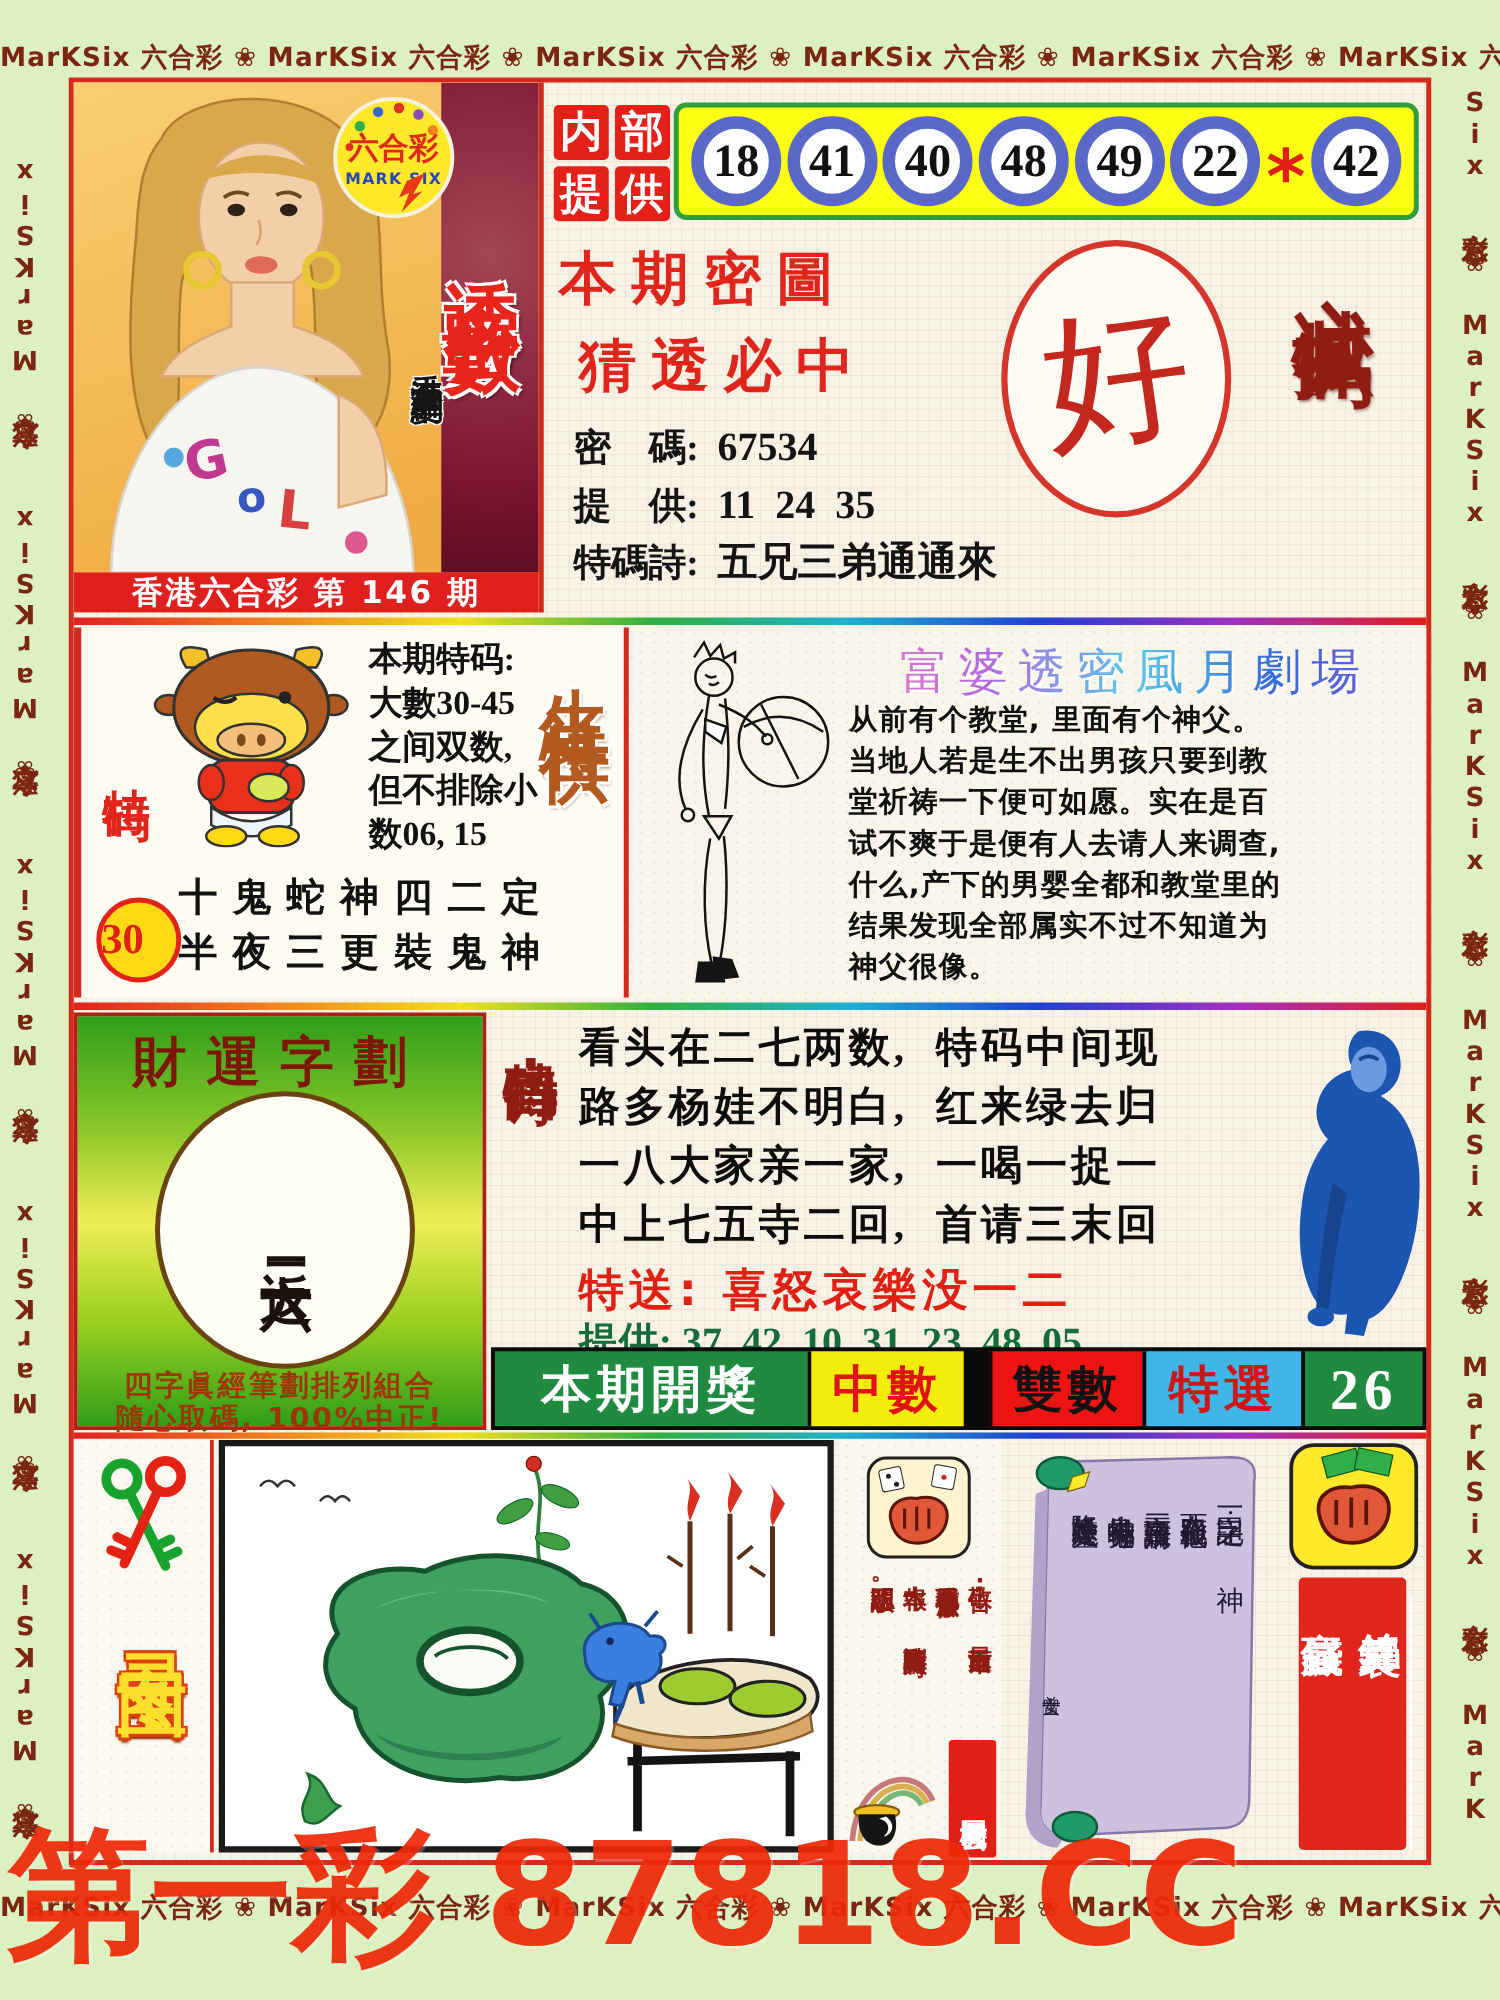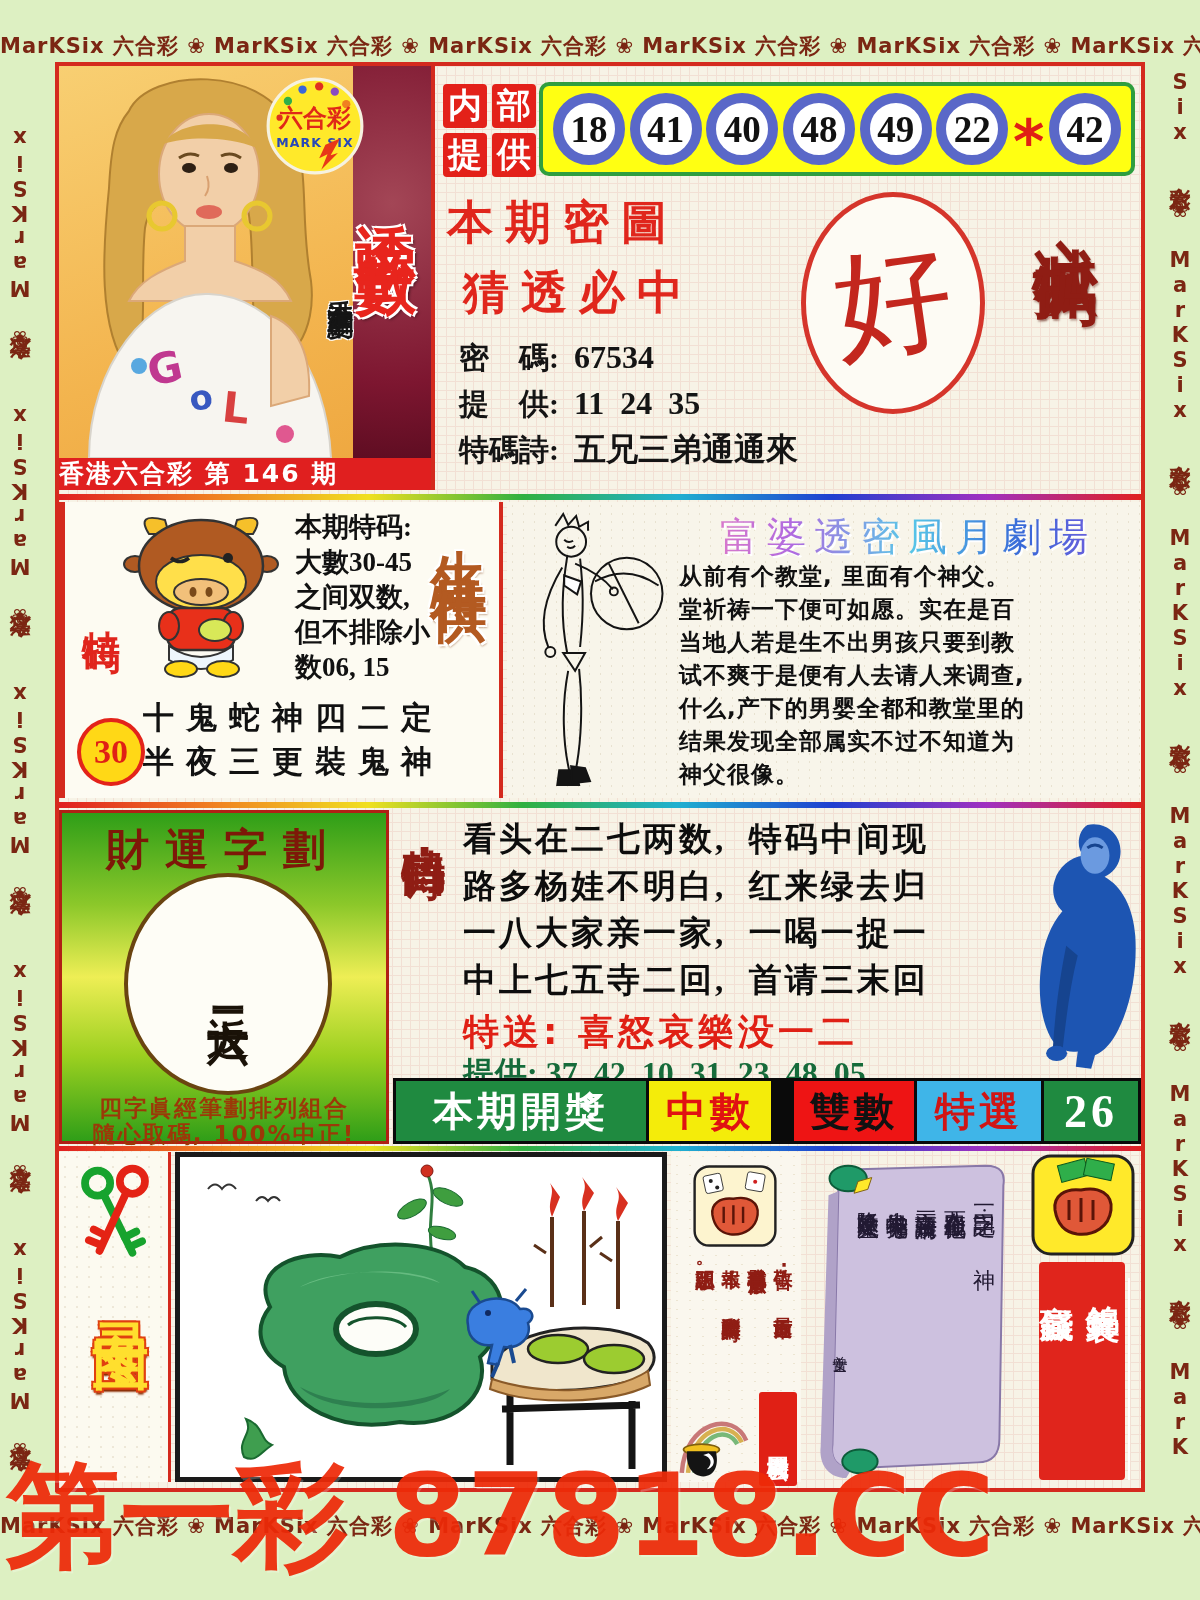--- a/index.html
+++ b/index.html
@@ -16,21 +16,21 @@
          background-size:9px 9px;}
   .panel{position:absolute;box-sizing:border-box;}
   
   #photo-panel{left:0;top:0;width:376px;height:424px;border-right:4px solid #d42a1e;
     background:linear-gradient(160deg,#f8cf72 0%,#f3b44e 60%,#eda43c 100%);overflow:hidden;}
   #photo-strip{position:absolute;right:0;top:0;width:78px;height:392px;
     background:radial-gradient(circle at 50% 35%,#a34656 0%,#7d1630 70%,#5f0d22 100%);}
   .big-red-v{color:#e8251d;font-weight:bold;
     text-shadow:-2px -2px 0 #fff,2px -2px 0 #fff,-2px 2px 0 #fff,2px 2px 0 #fff,3px 3px 3px rgba(0,0,0,.4);}
   #issue-bar{position:absolute;left:0;bottom:0;width:100%;height:32px;background:#e01f1f;color:#fff;
-    font-weight:bold;font-size:25px;line-height:32px;letter-spacing:2px;}
+    font-weight:bold;font-size:25px;text-align:center;line-height:32px;letter-spacing:2px;}
   #provider-box{display:grid;grid-template-columns:44px 44px;grid-auto-rows:44px;gap:5px;}
   #provider-box span{background:#e32119;color:#fff;font-size:34px;font-weight:bold;display:flex;
     align-items:center;justify-content:center;border-radius:4px;}
   #ball-strip{left:480px;top:16px;width:596px;height:94px;background:#ffff12;border:4px solid #2f9e3f;
     border-radius:10px;display:flex;align-items:center;justify-content:space-between;padding:0 10px;}
   .ball{width:52px;height:52px;border:10px solid #5a68c8;border-radius:50%;background:#fff;
     display:flex;align-items:center;justify-content:center;font-family:"Liberation Serif",serif;
     font-size:37px;font-weight:bold;color:#111;}
   .star{color:#e02015;font-size:60px;font-weight:bold;line-height:20px;margin-top:26px;}
   .secret-title{color:#e0261c;font-weight:bold;font-size:46px;letter-spacing:12px;
@@ -42,21 +42,21 @@
   #stamp span{font-family:"Liberation Serif",serif;font-size:118px;color:#c3271e;transform:rotate(-8deg);}
   #slogan{left:964px;top:120px;height:320px;color:#8f1d14;font-weight:bold;font-size:64px;
     letter-spacing:10px;text-shadow:1px 2px 2px rgba(90,20,10,.35);}
   
   #zodiac-panel{left:0;top:436px;width:444px;height:296px;border-left:6px solid #d42a1e;
     border-right:4px solid #d42a1e;background:#fdfbf2;}
   .hand{font-family:"Liberation Serif",serif;font-weight:bold;color:#111;}
   #zodiac-side{right:2px;top:2px;height:292px;color:#b35a21;font-weight:bold;font-size:56px;
     letter-spacing:14px;text-shadow:-2px -2px 0 #fff,2px -2px 0 #fff,-2px 2px 0 #fff,2px 2px 0 #fff,2px 3px 2px rgba(120,50,0,.4);}
   #circle30{left:12px;top:216px;width:60px;height:60px;background:#ffd816;border:4px solid #e3231a;
-    border-radius:50%;display:flex;align-items:center;justify-content:center;color:#e02015;
+    border-radius:50%;display:flex;align-items:center;color:#e02015;
     font-size:34px;font-weight:bold;font-family:"Liberation Serif",serif;}
   #story-panel{left:448px;top:436px;width:634px;height:296px;background-color:#f8f5ea;
     background-image:radial-gradient(#e8e2d0 1px,transparent 1px);background-size:11px 8px;}
   #story-title{font-size:39px;font-weight:normal;letter-spacing:8px;
     background-image:linear-gradient(90deg,#f080c0,#b06ae0,#58c8e8,#3868d8,#8a5ae0);
     -webkit-background-clip:text;background-clip:text;color:transparent;
     filter:drop-shadow(2px 2px 0 #fff);}
   .story-line{font-size:23px;font-weight:bold;color:#101010;line-height:33px;letter-spacing:1px;}
   
   #fortune-panel{left:0;top:744px;width:330px;height:334px;border:3px solid #b02015;
@@ -227,22 +227,22 @@
         <path d="M53,62 C35,92 29,118 39,142"></path>
           <circle cx="41" cy="147" r="5"></circle>
         <path d="M54,148 l22,0 l-10,18 z"></path>
         <path d="M59,166 C52,202 54,240 60,266 M70,164 C74,200 72,238 67,264"></path>
         <path d="M50,266 l17,0 l3,15 l-22,0 z" fill="#141414"></path>
         <path d="M62,262 l14,2 l5,13 l-18,2 z" fill="#141414"></path>
       </svg>
       <div id="story-title" class="abs" style="left:170px;top:8px;width:462px;text-align:center;">富婆透密風月劇場</div>
       <div class="abs" style="left:172px;top:58px;width:460px;">
         <div class="story-line">从前有个教堂, 里面有个神父。</div>
+        <div class="story-line">当地人若是生不出男孩只要到教</div>
         <div class="story-line">堂祈祷一下便可如愿。实在是百</div>
-        <div class="story-line">当地人若是生不出男孩只要到教</div>
         <div class="story-line">试不爽于是便有人去请人来调查,</div>
         <div class="story-line">什么,产下的男婴全都和教堂里的</div>
         <div class="story-line">结果发现全部属实不过不知道为</div>
         <div class="story-line">神父很像。</div>
       </div>
     </div>
 
     <div class="abs rainbow" style="left:0;top:736px;width:1082px;height:6px;"></div>
 
     <div id="fortune-panel" class="panel">

